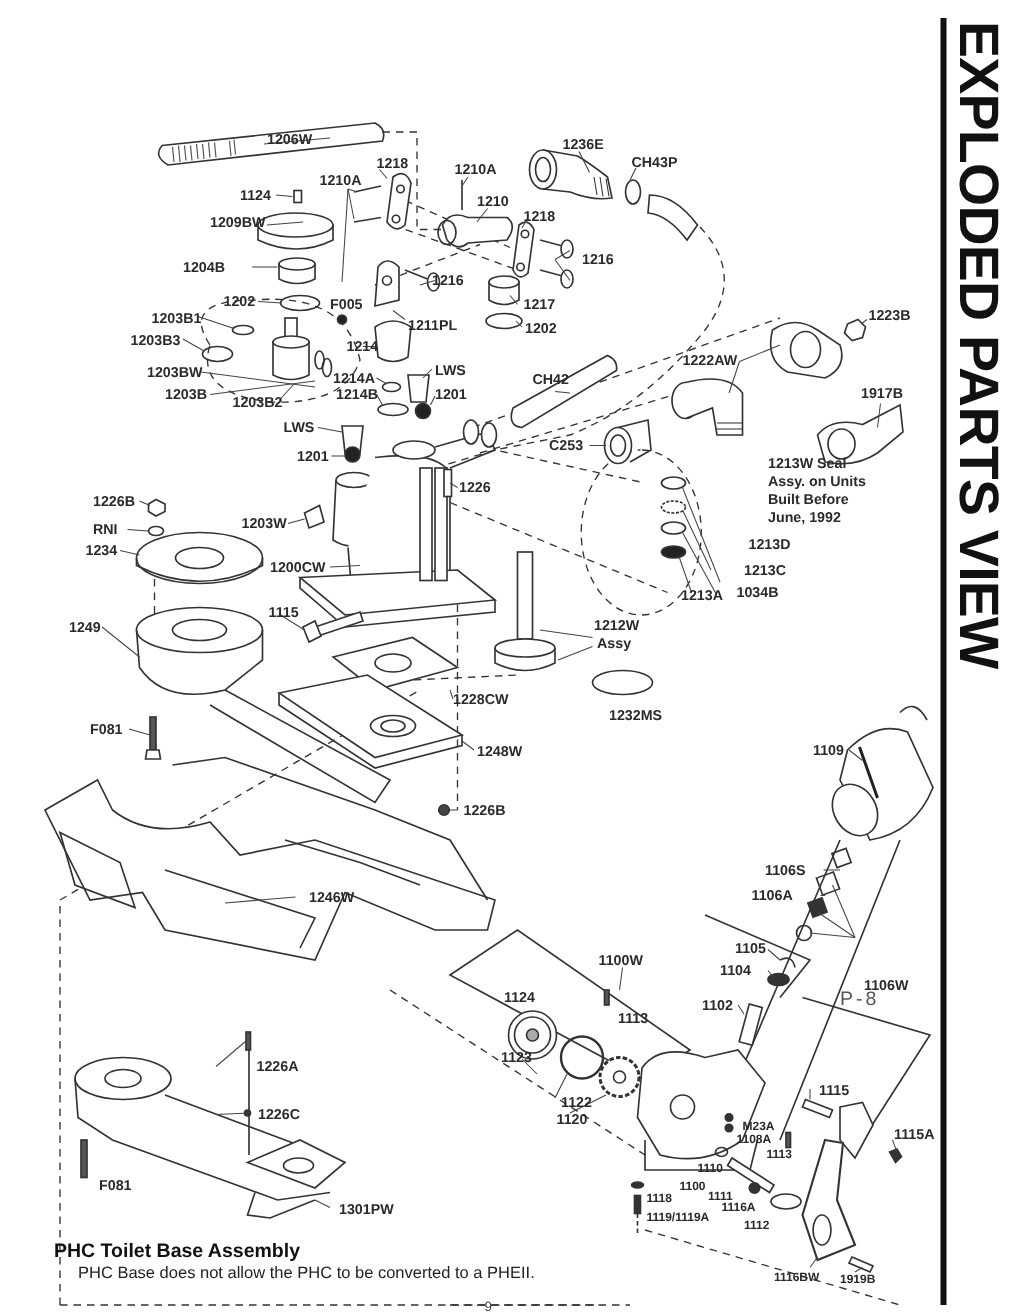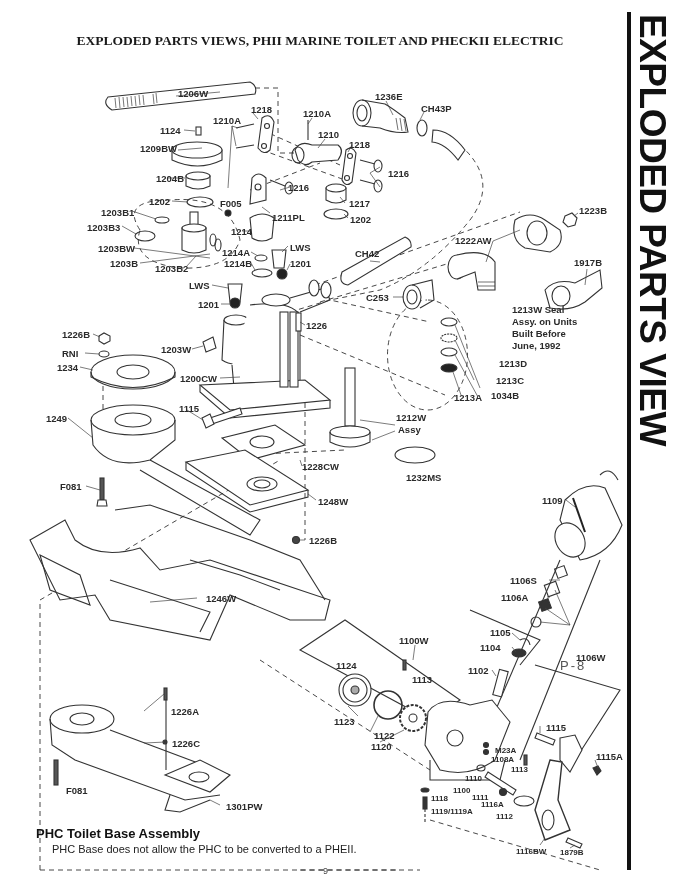--- a/index.html
+++ b/index.html
@@ -14,21 +14,20 @@
   .note { position: absolute; font-weight: bold; font-size: 9.5px; line-height: 12px; color: #2a2a2a; }
   .base-title { position: absolute; left: 36px; top: 826px; font-weight: bold; font-size: 13px; color: #111; }
   .base-note { position: absolute; left: 36px; top: 843px; font-size: 11px; color: #222; padding-left: 16px; }
   .page-num { position: absolute; left: 323px; top: 866px; font-size: 9px; color: #444; }
   .pref { position: absolute; left: 560px; top: 658px; font-size: 13px; color: #555; letter-spacing: 2px; }
 </style>
 </head>
 <body>
 
 <div class="title">
-  <div>EXPLODED PARTS VIEWS, PHII MARINE TOILET AND PHECKII ELECTRIC</div>
 </div>
 
 <div class="side-bar"></div>
 <div class="side-title">
     <span>EXPLODED PARTS VIEW</span>
   </div>
 
 <svg class="diagram" width="674" height="876" viewBox="0 0 674 876" fill="none" stroke="#333" stroke-width="1.1">
 
   <g>
@@ -432,21 +431,21 @@
 <div class="lbl" style="left:178px;top:88px">1206W</div>
 <div class="lbl" style="left:251px;top:104px">1218</div>
 <div class="lbl" style="left:213px;top:115px">1210A</div>
 <div class="lbl" style="left:303px;top:108px">1210A</div>
 <div class="lbl" style="left:318px;top:129px">1210</div>
 <div class="lbl" style="left:349px;top:139px">1218</div>
 <div class="lbl" style="left:375px;top:91px">1236E</div>
 <div class="lbl" style="left:421px;top:103px">CH43P</div>
 <div class="lbl" style="left:160px;top:125px">1124</div>
 <div class="lbl" style="left:140px;top:143px">1209BW</div>
-<div class="lbl" style="left:156px;top:173px">1204B</div>
+<div class="lbl" style="left:122px;top:173px">1204B</div>
 <div class="lbl" style="left:388px;top:168px">1216</div>
 <div class="lbl" style="left:288px;top:182px">1216</div>
 <div class="lbl" style="left:149px;top:196px">1202</div>
 <div class="lbl" style="left:220px;top:198px">F005</div>
 <div class="lbl" style="left:349px;top:198px">1217</div>
 <div class="lbl" style="left:272px;top:212px">1211PL</div>
 <div class="lbl" style="left:350px;top:214px">1202</div>
 <div class="lbl" style="left:101px;top:207px">1203B1</div>
 <div class="lbl" style="left:87px;top:222px">1203B3</div>
 <div class="lbl" style="left:231px;top:226px">1214</div>
@@ -499,34 +498,34 @@
 <div class="lbl" style="left:399px;top:635px">1100W</div>
 <div class="lbl" style="left:490px;top:627px">1105</div>
 <div class="lbl" style="left:480px;top:642px">1104</div>
 <div class="lbl" style="left:336px;top:660px">1124</div>
 <div class="lbl" style="left:412px;top:674px">1113</div>
 <div class="lbl" style="left:468px;top:665px">1102</div>
 <div class="pref">P-8</div>
 <div class="lbl" style="left:171px;top:706px">1226A</div>
 <div class="lbl" style="left:172px;top:738px">1226C</div>
 <div class="lbl" style="left:546px;top:722px">1115</div>
-<div class="lbl" style="left:334px;top:716px">1123</div>
+<div class="lbl" style="left:334px;top:700px">1123</div>
 <div class="lbl" style="left:374px;top:730px">1122</div>
 <div class="lbl" style="left:371px;top:741px">1120</div>
 <div class="lbl sm" style="left:495px;top:745px">M23A</div>
 <div class="lbl sm" style="left:491px;top:754px">1108A</div>
 <div class="lbl" style="left:596px;top:751px">1115A</div>
 <div class="lbl sm" style="left:465px;top:773px">1110</div>
 <div class="lbl sm" style="left:511px;top:764px">1113</div>
 <div class="lbl sm" style="left:453px;top:785px">1100</div>
 <div class="lbl sm" style="left:431px;top:793px">1118</div>
 <div class="lbl sm" style="left:472px;top:792px">1111</div>
 <div class="lbl sm" style="left:481px;top:799px">1116A</div>
 <div class="lbl sm" style="left:431px;top:806px">1119/1119A</div>
 <div class="lbl sm" style="left:496px;top:811px">1112</div>
 <div class="lbl" style="left:66px;top:785px">F081</div>
 <div class="lbl" style="left:226px;top:801px">1301PW</div>
 <div class="lbl sm" style="left:516px;top:846px">1116BW</div>
-<div class="lbl sm" style="left:560px;top:847px">1879B</div>
+<div class="lbl sm" style="left:560px;top:847px">1919B</div>
 
 <div class="base-title">PHC Toilet Base Assembly</div>
 <div class="base-note">PHC Base does not allow the PHC to be converted to a PHEII.</div>
 <div class="page-num">9</div>
 
 </body></html>

